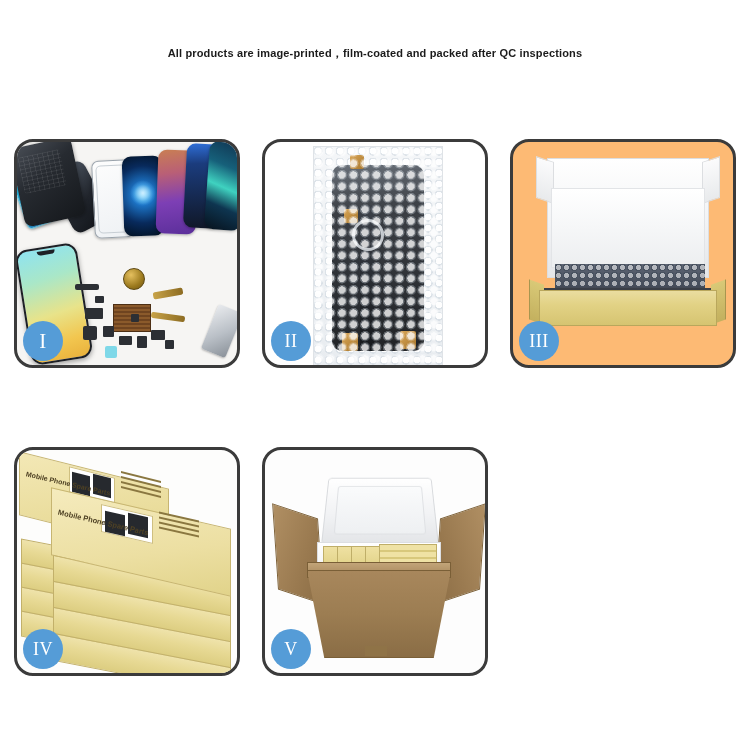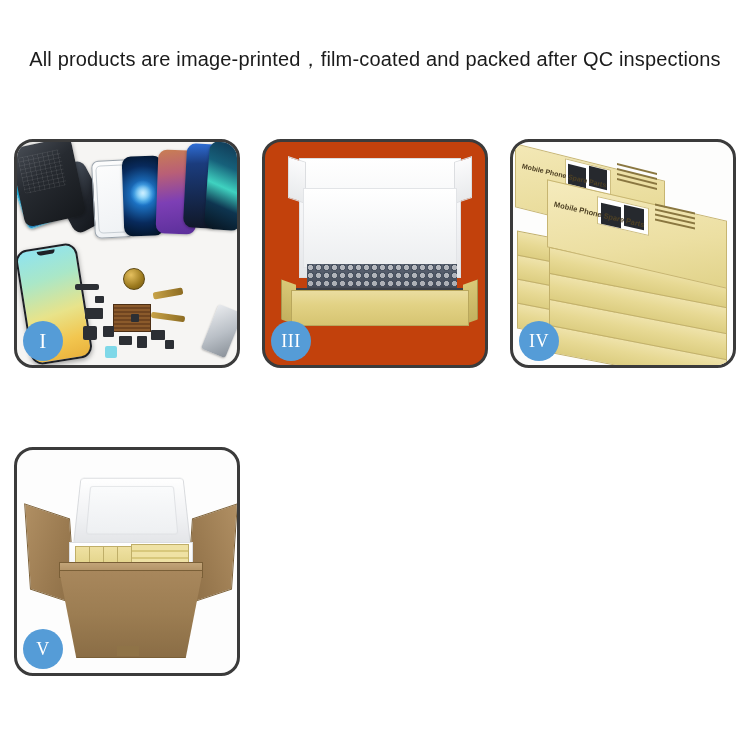--- a/index.html
+++ b/index.html
@@ -33,22 +33,22 @@
     font-family: "Liberation Sans", sans-serif;
     font-size: 35px;
     font-weight: 400;
     letter-spacing: 1.2px;
     color: #111111;
     line-height: 42px;
     white-space: nowrap;
   }
   .subtitle {
     font-family: "Liberation Sans", sans-serif;
-    font-size: 20px;
-    font-weight: 400;
+    font-size: 11px;
+    font-weight: 700;
     color: #1b1b1b;
     margin-top: 8px;
     letter-spacing: 0.15px;
     white-space: nowrap;
   }
 
   
   .grid {
     position: absolute;
     left: 14px;
@@ -273,21 +273,21 @@
   .tp4 { left:86px; top:184px; width:16px; height:18px; }
   .bubble-overlay {
     position:absolute; inset:0;
     background:
       radial-gradient(circle at 5px 5px, rgba(255,255,255,.78) 0 3.6px, rgba(190,202,212,.35) 3.8px 5px, transparent 5.2px)
         0 0/11.5px 11.5px;
     mix-blend-mode: screen;
   }
 
   
-  .p3 { background: #c2410c; }
+  .p3 { background: #fdba74; }
   .box3-lid {
     position:absolute; left:34px; top:16px; width:160px; height:118px;
     background: linear-gradient(180deg,#ffffff 0%, #f2f3f5 55%, #e4e6e9 100%);
     border:1px solid #dcdee1;
   }
   .box3-lid:before{
     content:""; position:absolute; left:-12px; top:0; width:16px; height:40px;
     background: linear-gradient(180deg,#fbfbfc,#e8eaec);
     border:1px solid #dcdee1;
     transform: skewY(18deg);
@@ -533,20 +533,35 @@
           <div class="pc sp7"></div>
           <div class="pc sp8"></div>
           <div class="pc sp9"></div>
           <div class="pc sp10"></div>
         </div>
         <div class="tool"></div>
       </div>
       <div class="badge">I</div>
     </div>
 
+    <div class="panel p2">
+      <div class="panel-photo">
+        <div class="wrap">
+          <div class="wrap-inner"></div>
+          <div class="wrap-strip"></div>
+          <div class="wrap-ring"></div>
+          <div class="tape tp1"></div>
+          <div class="tape tp2"></div>
+          <div class="tape tp3"></div>
+          <div class="tape tp4"></div>
+          <div class="bubble-overlay"></div>
+        </div>
+      </div>
+      <div class="badge wide">II</div>
+    </div>
 
     <div class="panel p3">
       <div class="panel-photo">
         <div class="box3-lid"></div>
         <div class="foam3"></div>
         <div class="bub3"></div>
         <div class="box3-inner-dark"></div>
         <div class="box3-left"></div>
         <div class="box3-right"></div>
         <div class="box3-front"></div>

